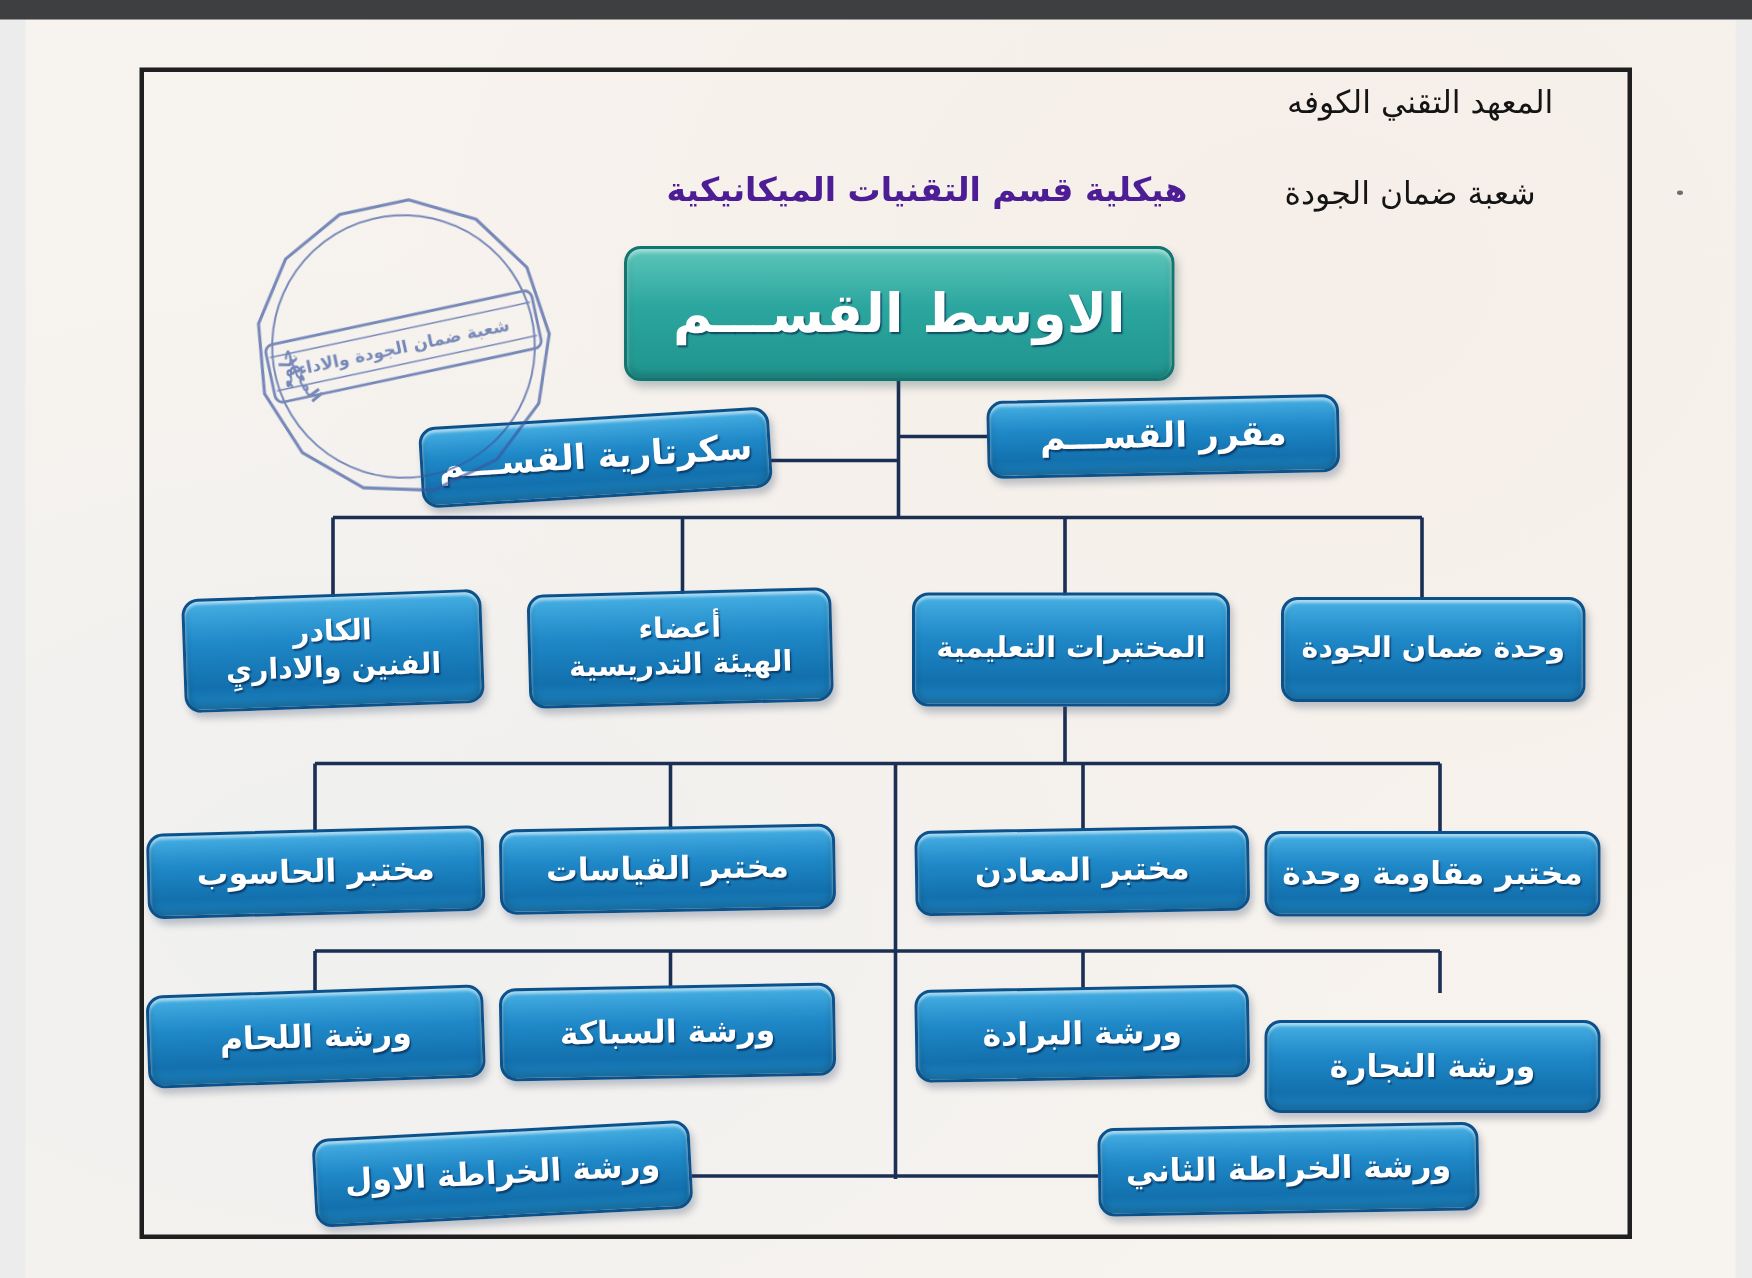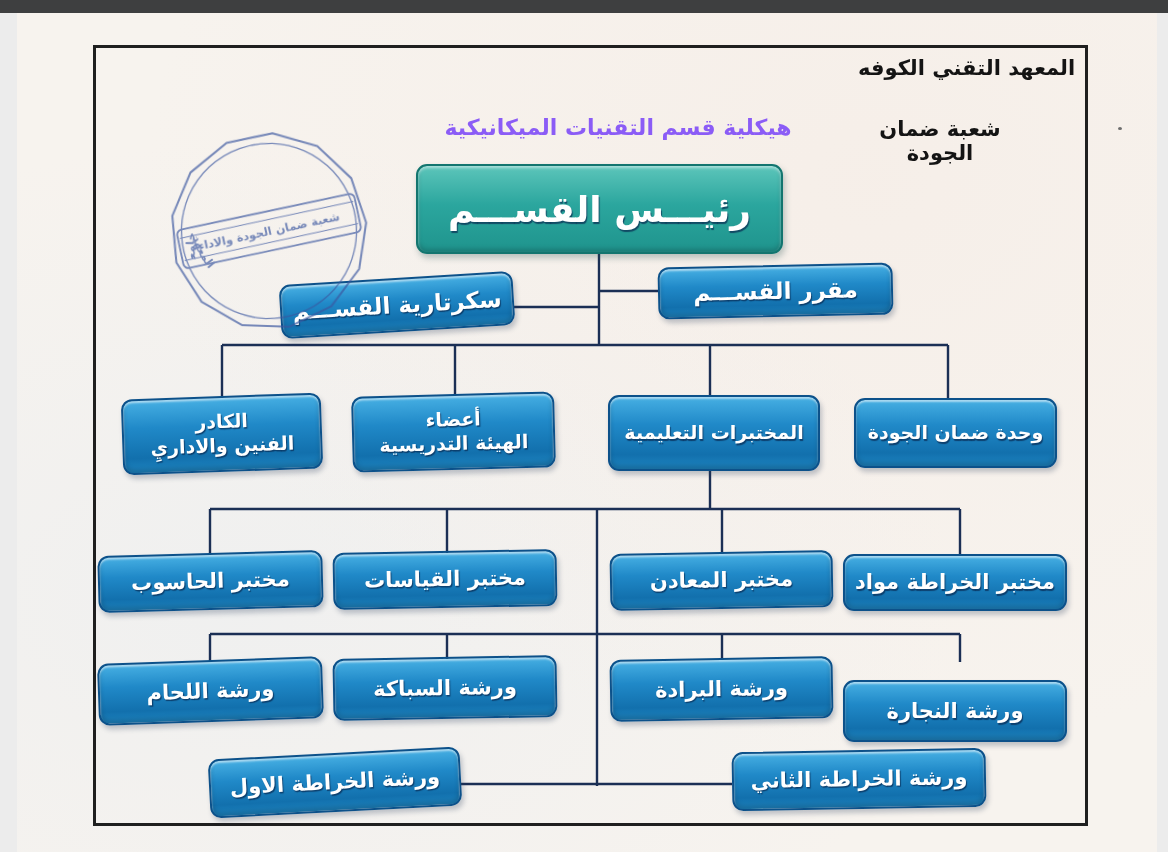--- a/index.html
+++ b/index.html
@@ -14,22 +14,22 @@
     position:absolute;left:17px;top:13px;width:1140px;height:839px;
     background:
       radial-gradient(ellipse at 75% 20%, rgba(245,235,228,.55), transparent 60%),
       radial-gradient(ellipse at 20% 70%, rgba(228,235,242,.4), transparent 55%),
       #f7f3ee;
   }
   .frame{
     position:absolute;left:93px;top:45px;width:995px;height:781px;
     border:3px solid #1f1f1f;box-sizing:border-box;z-index:1;
   }
-  .hdr{position:absolute;color:#141414;font-weight:700;z-index:2;}
-  .title{position:absolute;color:#8b5cf6;font-weight:700;z-index:2;text-align:center;}
+  .hdr{position:absolute;color:#141414;font-weight:400;z-index:2;}
+  .title{position:absolute;color:#4c1d95;font-weight:700;z-index:2;text-align:center;}
   .box{
     position:absolute;z-index:3;
     border-radius:11px;border:2px solid #0c518a;box-sizing:border-box;
     display:flex;align-items:center;justify-content:center;text-align:center;
     color:#fff;font-weight:700;line-height:1.25;white-space:pre-line;
     background:linear-gradient(180deg,#46afe3 0%,#2089c8 38%,#1270ad 80%,#1e84c0 100%);
     box-shadow:inset 0 2px 2px rgba(255,255,255,.55), inset 0 -3px 5px rgba(0,0,0,.2), 2px 4px 5px rgba(45,65,95,.28);
     text-shadow:1px 1.5px 1px rgba(8,40,80,.7);
   }
   .box.teal{
@@ -71,36 +71,36 @@
        M960,509 L960,556
        M597,509 L597,786
        M210,634 L960,634
        M210,634 L210,662
        M447,634 L447,659
        M722,634 L722,660
        M960,634 L960,662
        M461,784 L732,784"></path>
 </svg>
 
-<div class="box teal" style="left:416px;top:164px;width:367px;height:90px;font-size:36px;">رئيـــس القســـم</div>
+<div class="box teal" style="left:416px;top:164px;width:367px;height:90px;font-size:36px;">الاوسط القســـم</div>
 
 <div class="box" style="left:658px;top:265px;width:235px;height:52px;font-size:23px;transform:rotate(-1.2deg);">مقرر القســـم</div>
 <div class="box" style="left:280px;top:278px;width:234px;height:54px;font-size:23px;transform:rotate(-3.5deg);">سكرتارية القســـم</div>
 
 <div class="box" style="left:122px;top:396px;width:200px;height:76px;font-size:19px;transform:rotate(-2deg);">الكادر
 الفنين والاداريِ</div>
 <div class="box" style="left:352px;top:394px;width:203px;height:76px;font-size:19px;transform:rotate(-1.5deg);">أعضاء
 الهيئة التدريسية</div>
 <div class="box" style="left:608px;top:395px;width:212px;height:76px;font-size:19px;">المختبرات التعليمية</div>
 <div class="box" style="left:854px;top:398px;width:203px;height:70px;font-size:19px;">وحدة ضمان الجودة</div>
 
 <div class="box" style="left:98px;top:553px;width:225px;height:57px;font-size:21px;transform:rotate(-1.5deg);">مختبر الحاسوب</div>
 <div class="box" style="left:333px;top:551px;width:224px;height:57px;font-size:21px;transform:rotate(-1deg);">مختبر القياسات</div>
 <div class="box" style="left:610px;top:552px;width:223px;height:57px;font-size:21px;transform:rotate(-1deg);">مختبر المعادن</div>
-<div class="box" style="left:843px;top:554px;width:224px;height:57px;font-size:21px;">مختبر الخراطة مواد</div>
+<div class="box" style="left:843px;top:554px;width:224px;height:57px;font-size:21px;">مختبر مقاومة وحدة</div>
 
 <div class="box" style="left:98px;top:660px;width:225px;height:62px;font-size:21px;transform:rotate(-2deg);">ورشة اللحام</div>
 <div class="box" style="left:333px;top:657px;width:224px;height:62px;font-size:21px;transform:rotate(-1deg);">ورشة السباكة</div>
 <div class="box" style="left:610px;top:658px;width:223px;height:62px;font-size:21px;transform:rotate(-1deg);">ورشة البرادة</div>
 <div class="box" style="left:843px;top:660px;width:224px;height:62px;font-size:21px;margin-top:20px;">ورشة النجارة</div>
 
 <div class="box" style="left:209px;top:753px;width:252px;height:59px;font-size:21px;transform:rotate(-3deg);">ورشة الخراطة الاول</div>
 <div class="box" style="left:732px;top:750px;width:254px;height:59px;font-size:21px;transform:rotate(-1deg);">ورشة الخراطة الثاني</div>
 
 <svg class="stamp" viewBox="0 0 200 200">

